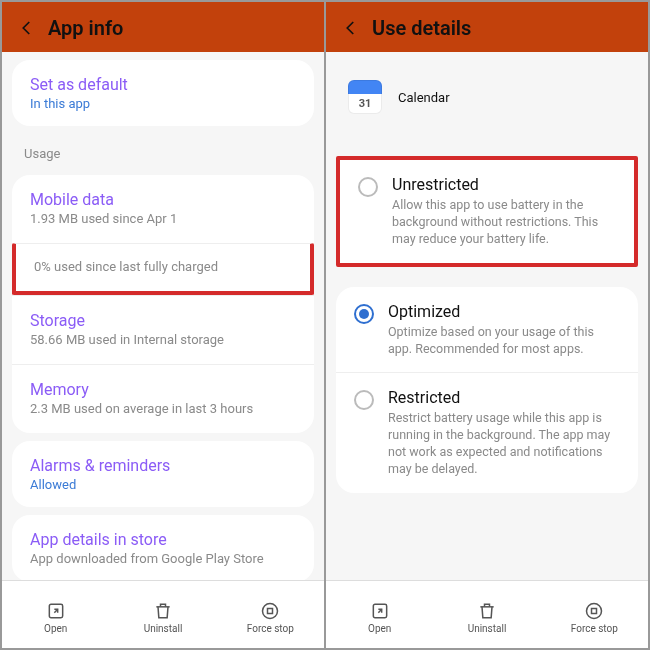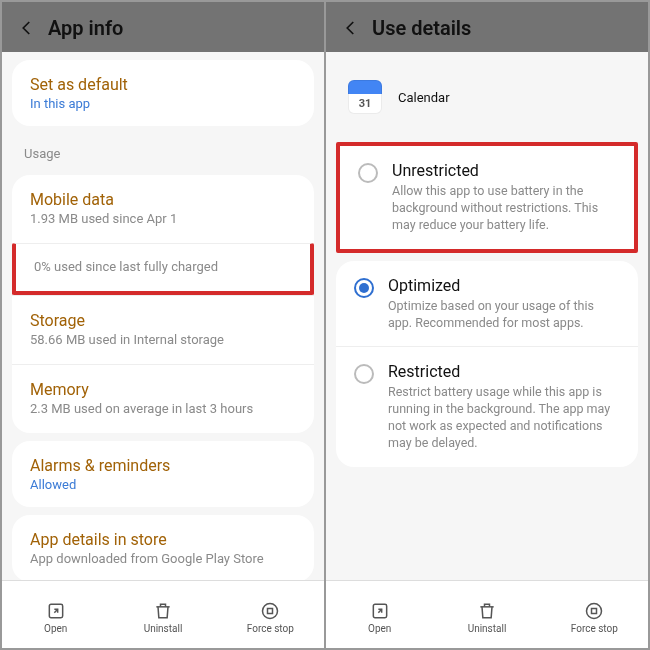--- a/index.html
+++ b/index.html
@@ -1,28 +1,28 @@
 <!DOCTYPE html>
 <html><head>
 <meta charset="utf-8">
 <style>
   * { box-sizing: border-box; margin: 0; padding: 0; font-family: -apple-system, 'Segoe UI', Roboto, sans-serif; }
   body { background: #fff; width: 650px; height: 650px; overflow: hidden; border: 2px solid #999; }
   .frame { display: flex; width: 100%; height: 100%; }
   .pane { flex: 1; background: #f6f6f6; border-right: 2px solid #999; overflow: hidden; position: relative; display: flex; flex-direction: column; }
   .pane:last-child { border-right: none; gap: 12px; }
-  .header { display: flex; align-items: center; padding: 14px 14px 12px 14px; background: #737373; }
+  .header { display: flex; align-items: center; padding: 14px 14px 12px 14px; background: #c2410c; }
   .back { width: 22px; height: 22px; margin-right: 10px; display: flex; align-items: center; justify-content: center; }
   .back svg { width: 18px; height: 18px; stroke: #111; stroke-width: 2.2; fill: none; }
   .title { font-size: 20px; font-weight: 600; color: #111; }
   .scroll { flex: 1; overflow: hidden; }
   .card { background: #fff; border-radius: 18px; margin: 8px 10px; padding: 0; }
   .row { padding: 15px 18px; }
   .row + .row { border-top: 1px solid #eee; }
-  .row-title { font-size: 16px; color: #a16207; margin-bottom: 2px; }
+  .row-title { font-size: 16px; color: #8b5cf6; margin-bottom: 2px; }
   .row-sub { font-size: 13px; color: #8a8a8a; line-height: 1.3; }
   .link { font-size: 13px; color: #3b7bd6; margin-top: 1px; }
   .section-label { font-size: 13px; color: #8a8a8a; padding: 12px 22px 6px 22px; }
   .highlight { border: 4px solid #d42a2a; border-radius: 2px; }
   
   .nav { position: absolute; bottom: 0; left: 0; right: 0; height: 68px; background: #fff; display: flex; border-top: 1px solid #ddd; }
   .nav-item { flex: 1; display: flex; flex-direction: column; align-items: center; justify-content: center; gap: 2px; padding-top: 6px; }
   .nav-item svg { width: 20px; height: 20px; stroke: #555; stroke-width: 1.8; fill: none; }
   .nav-label { font-size: 10px; color: #555; }
   
@@ -30,21 +30,21 @@
   .app-icon { width: 34px; height: 34px; border-radius: 6px; background: linear-gradient(#4285f4 40%, #fff 40%); position: relative; box-shadow: 0 0 0 1px rgba(0,0,0,0.08) inset; display: flex; align-items: center; justify-content: center; }
   .app-icon::before { content: "31"; position: absolute; bottom: 4px; font-size: 11px; font-weight: 700; color: #555; }
   .app-name { font-size: 13px; color: #111; }
   .radio-row { display: flex; gap: 14px; padding: 15px 18px; align-items: flex-start; }
   .radio-row + .radio-row { border-top: 1px solid #eee; }
   .radio { width: 20px; height: 20px; border-radius: 50%; border: 2px solid #bbb; margin-top: 2px; flex-shrink: 0; position: relative; }
   .radio.checked { border-color: #2f6fd0; }
   .radio.checked::after { content: ""; position: absolute; inset: 3px; border-radius: 50%; background: #2f6fd0; }
   .opt-title { font-size: 16px; color: #111; margin-bottom: 3px; }
   .opt-desc { font-size: 12.5px; color: #8a8a8a; line-height: 1.35; }
-  .highlight-wrap { margin: 6px 10px; }
+  .highlight-wrap { margin: 20px 10px; }
   .highlight-wrap.out { padding: 0; }
   .cut { height: 66px; } 
 </style>
 </head>
 <body>
 
 <div class="frame">
 
   <div class="pane">
     <div class="header">

